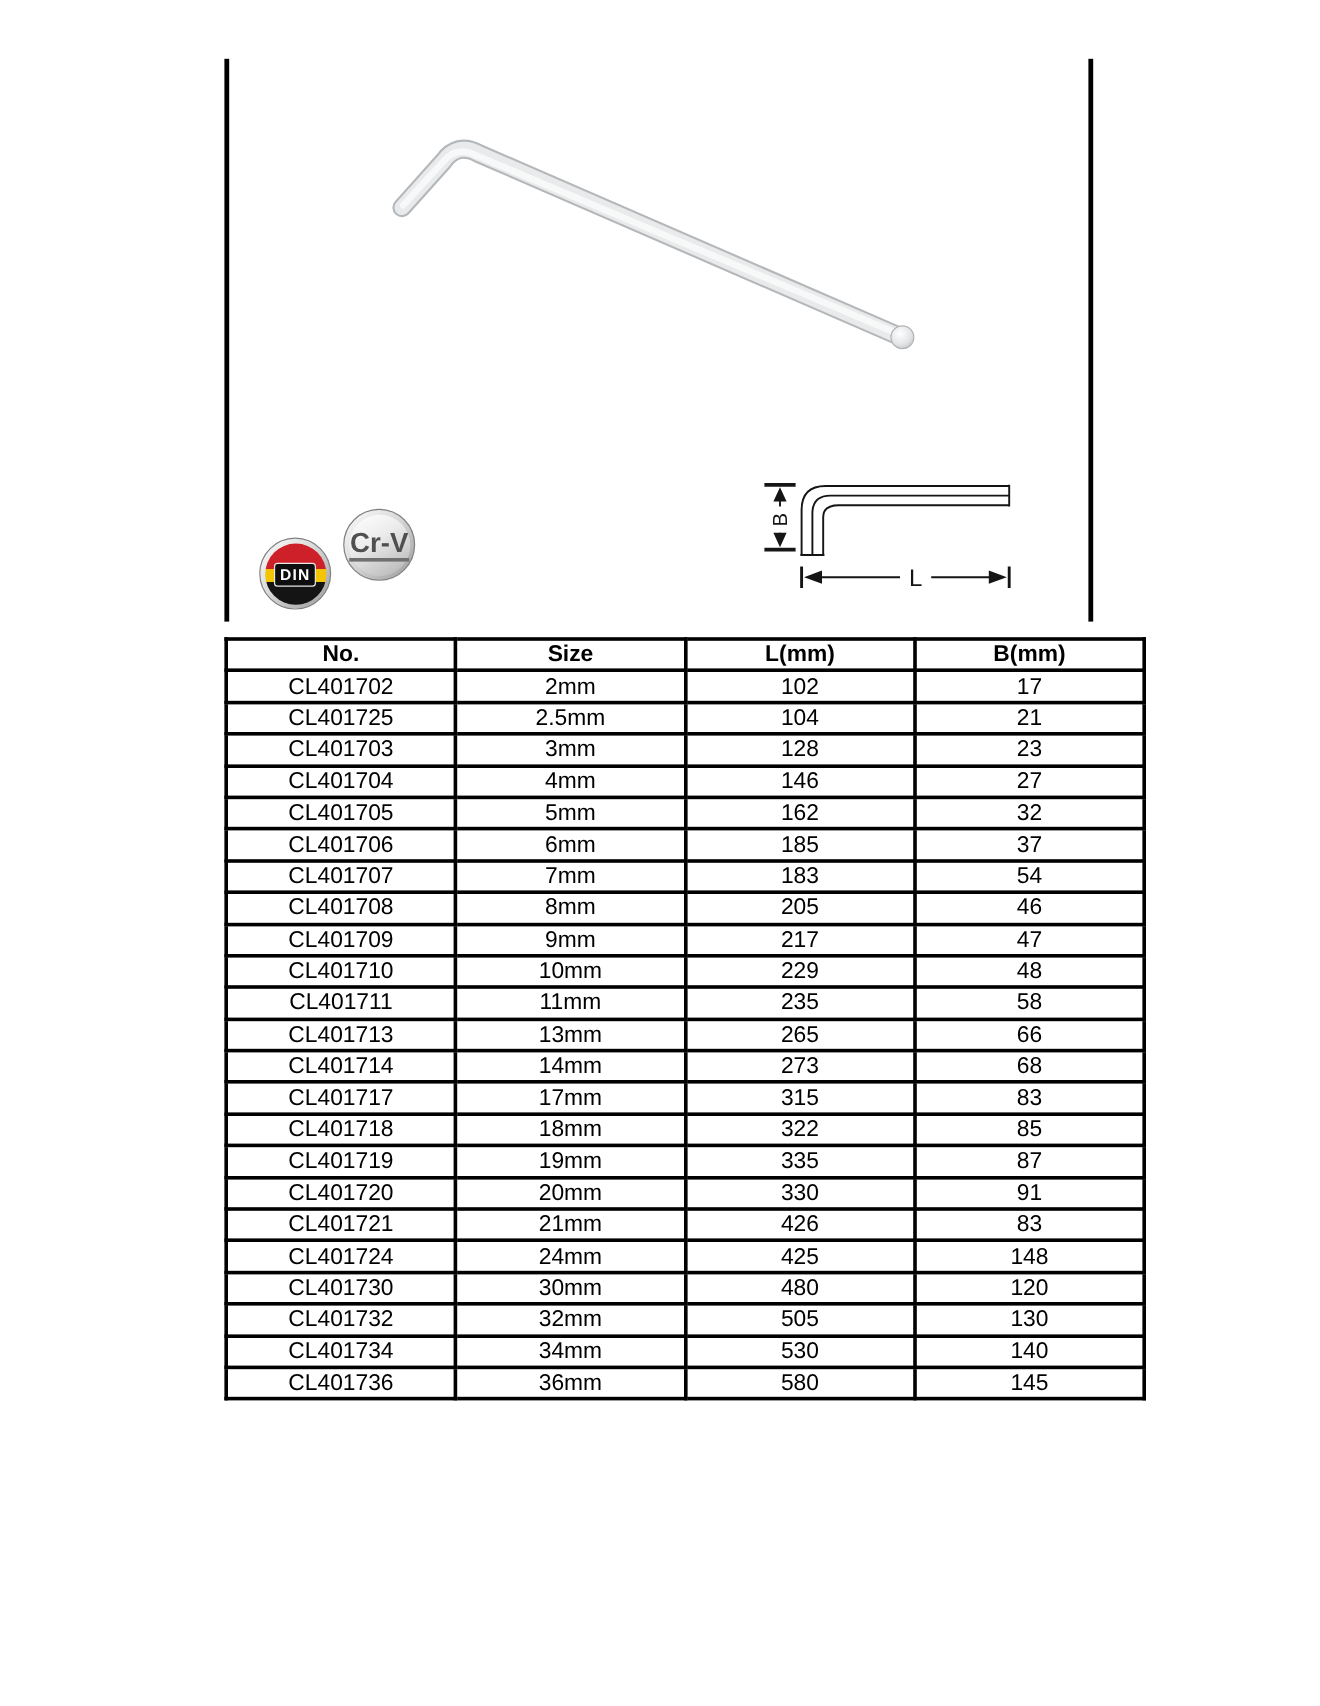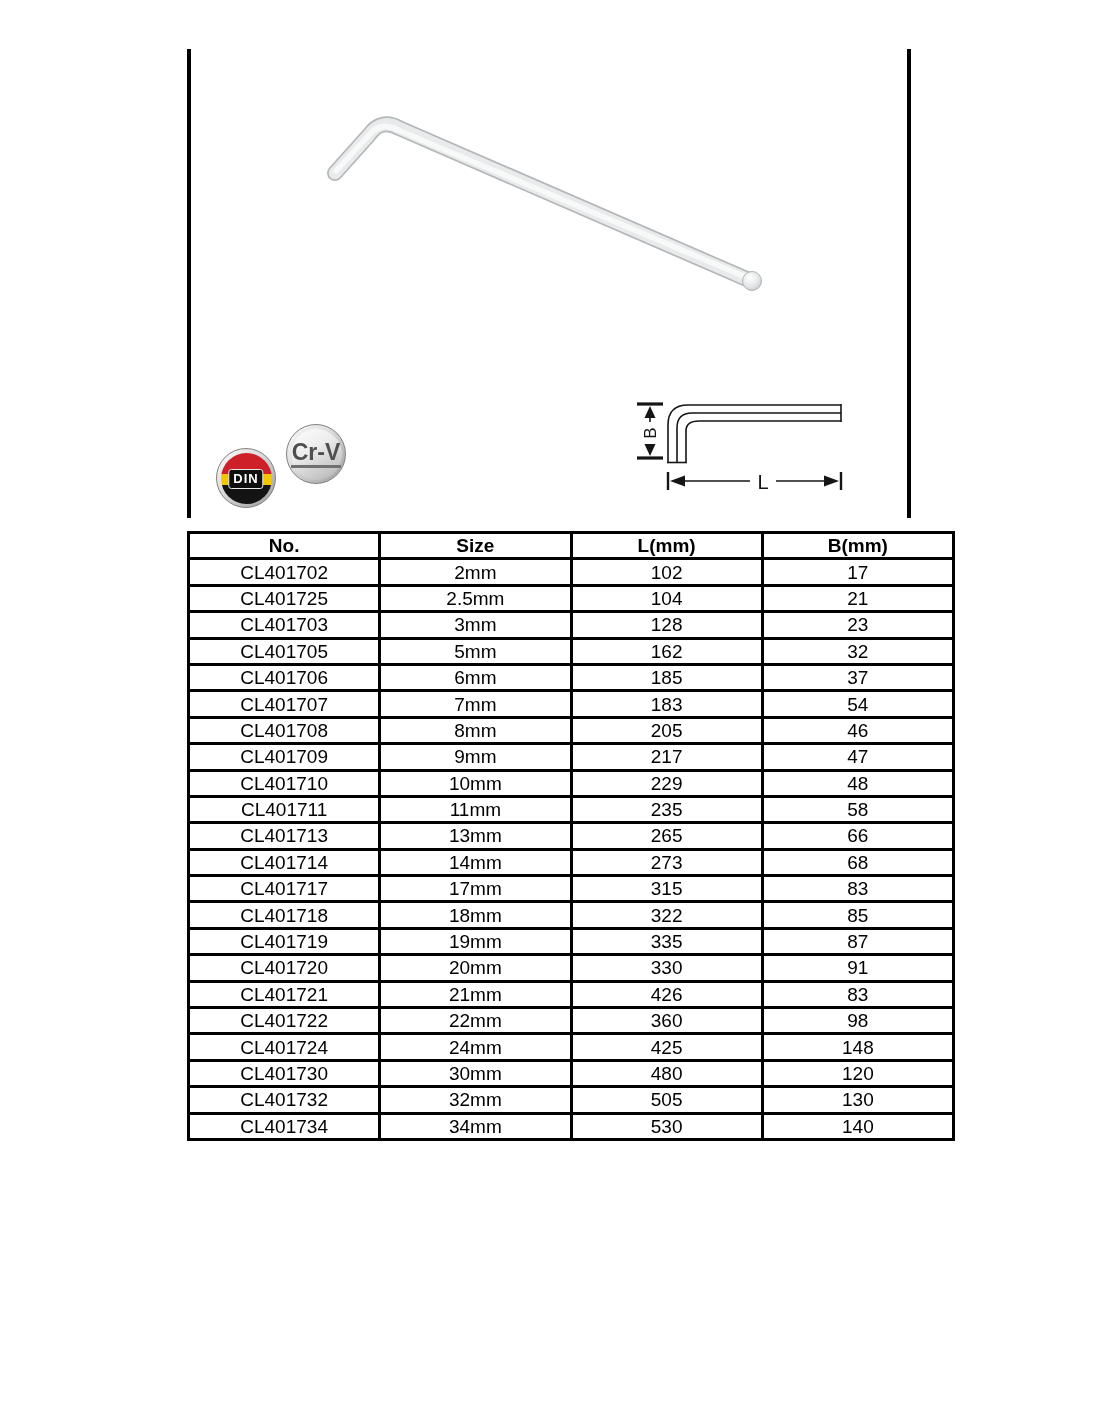--- a/index.html
+++ b/index.html
@@ -130,20 +130,26 @@
           <td>104</td>
           <td>21</td>
         </tr>
         <tr>
           <td>CL401703</td>
           <td>3mm</td>
           <td>128</td>
           <td>23</td>
         </tr>
         <tr>
+          <td>CL401704</td>
+          <td>4mm</td>
+          <td>146</td>
+          <td>27</td>
+        </tr>
+        <tr>
           <td>CL401705</td>
           <td>5mm</td>
           <td>162</td>
           <td>32</td>
         </tr>
         <tr>
           <td>CL401706</td>
           <td>6mm</td>
           <td>185</td>
           <td>37</td>
@@ -214,26 +220,20 @@
           <td>330</td>
           <td>91</td>
         </tr>
         <tr>
           <td>CL401721</td>
           <td>21mm</td>
           <td>426</td>
           <td>83</td>
         </tr>
         <tr>
-          <td>CL401722</td>
-          <td>22mm</td>
-          <td>360</td>
-          <td>98</td>
-        </tr>
-        <tr>
           <td>CL401724</td>
           <td>24mm</td>
           <td>425</td>
           <td>148</td>
         </tr>
         <tr>
           <td>CL401730</td>
           <td>30mm</td>
           <td>480</td>
           <td>120</td>
@@ -243,16 +243,22 @@
           <td>32mm</td>
           <td>505</td>
           <td>130</td>
         </tr>
         <tr>
           <td>CL401734</td>
           <td>34mm</td>
           <td>530</td>
           <td>140</td>
         </tr>
+        <tr>
+          <td>CL401736</td>
+          <td>36mm</td>
+          <td>580</td>
+          <td>145</td>
+        </tr>
       </tbody>
   </table>
 
 </div>
 
 </body></html>

